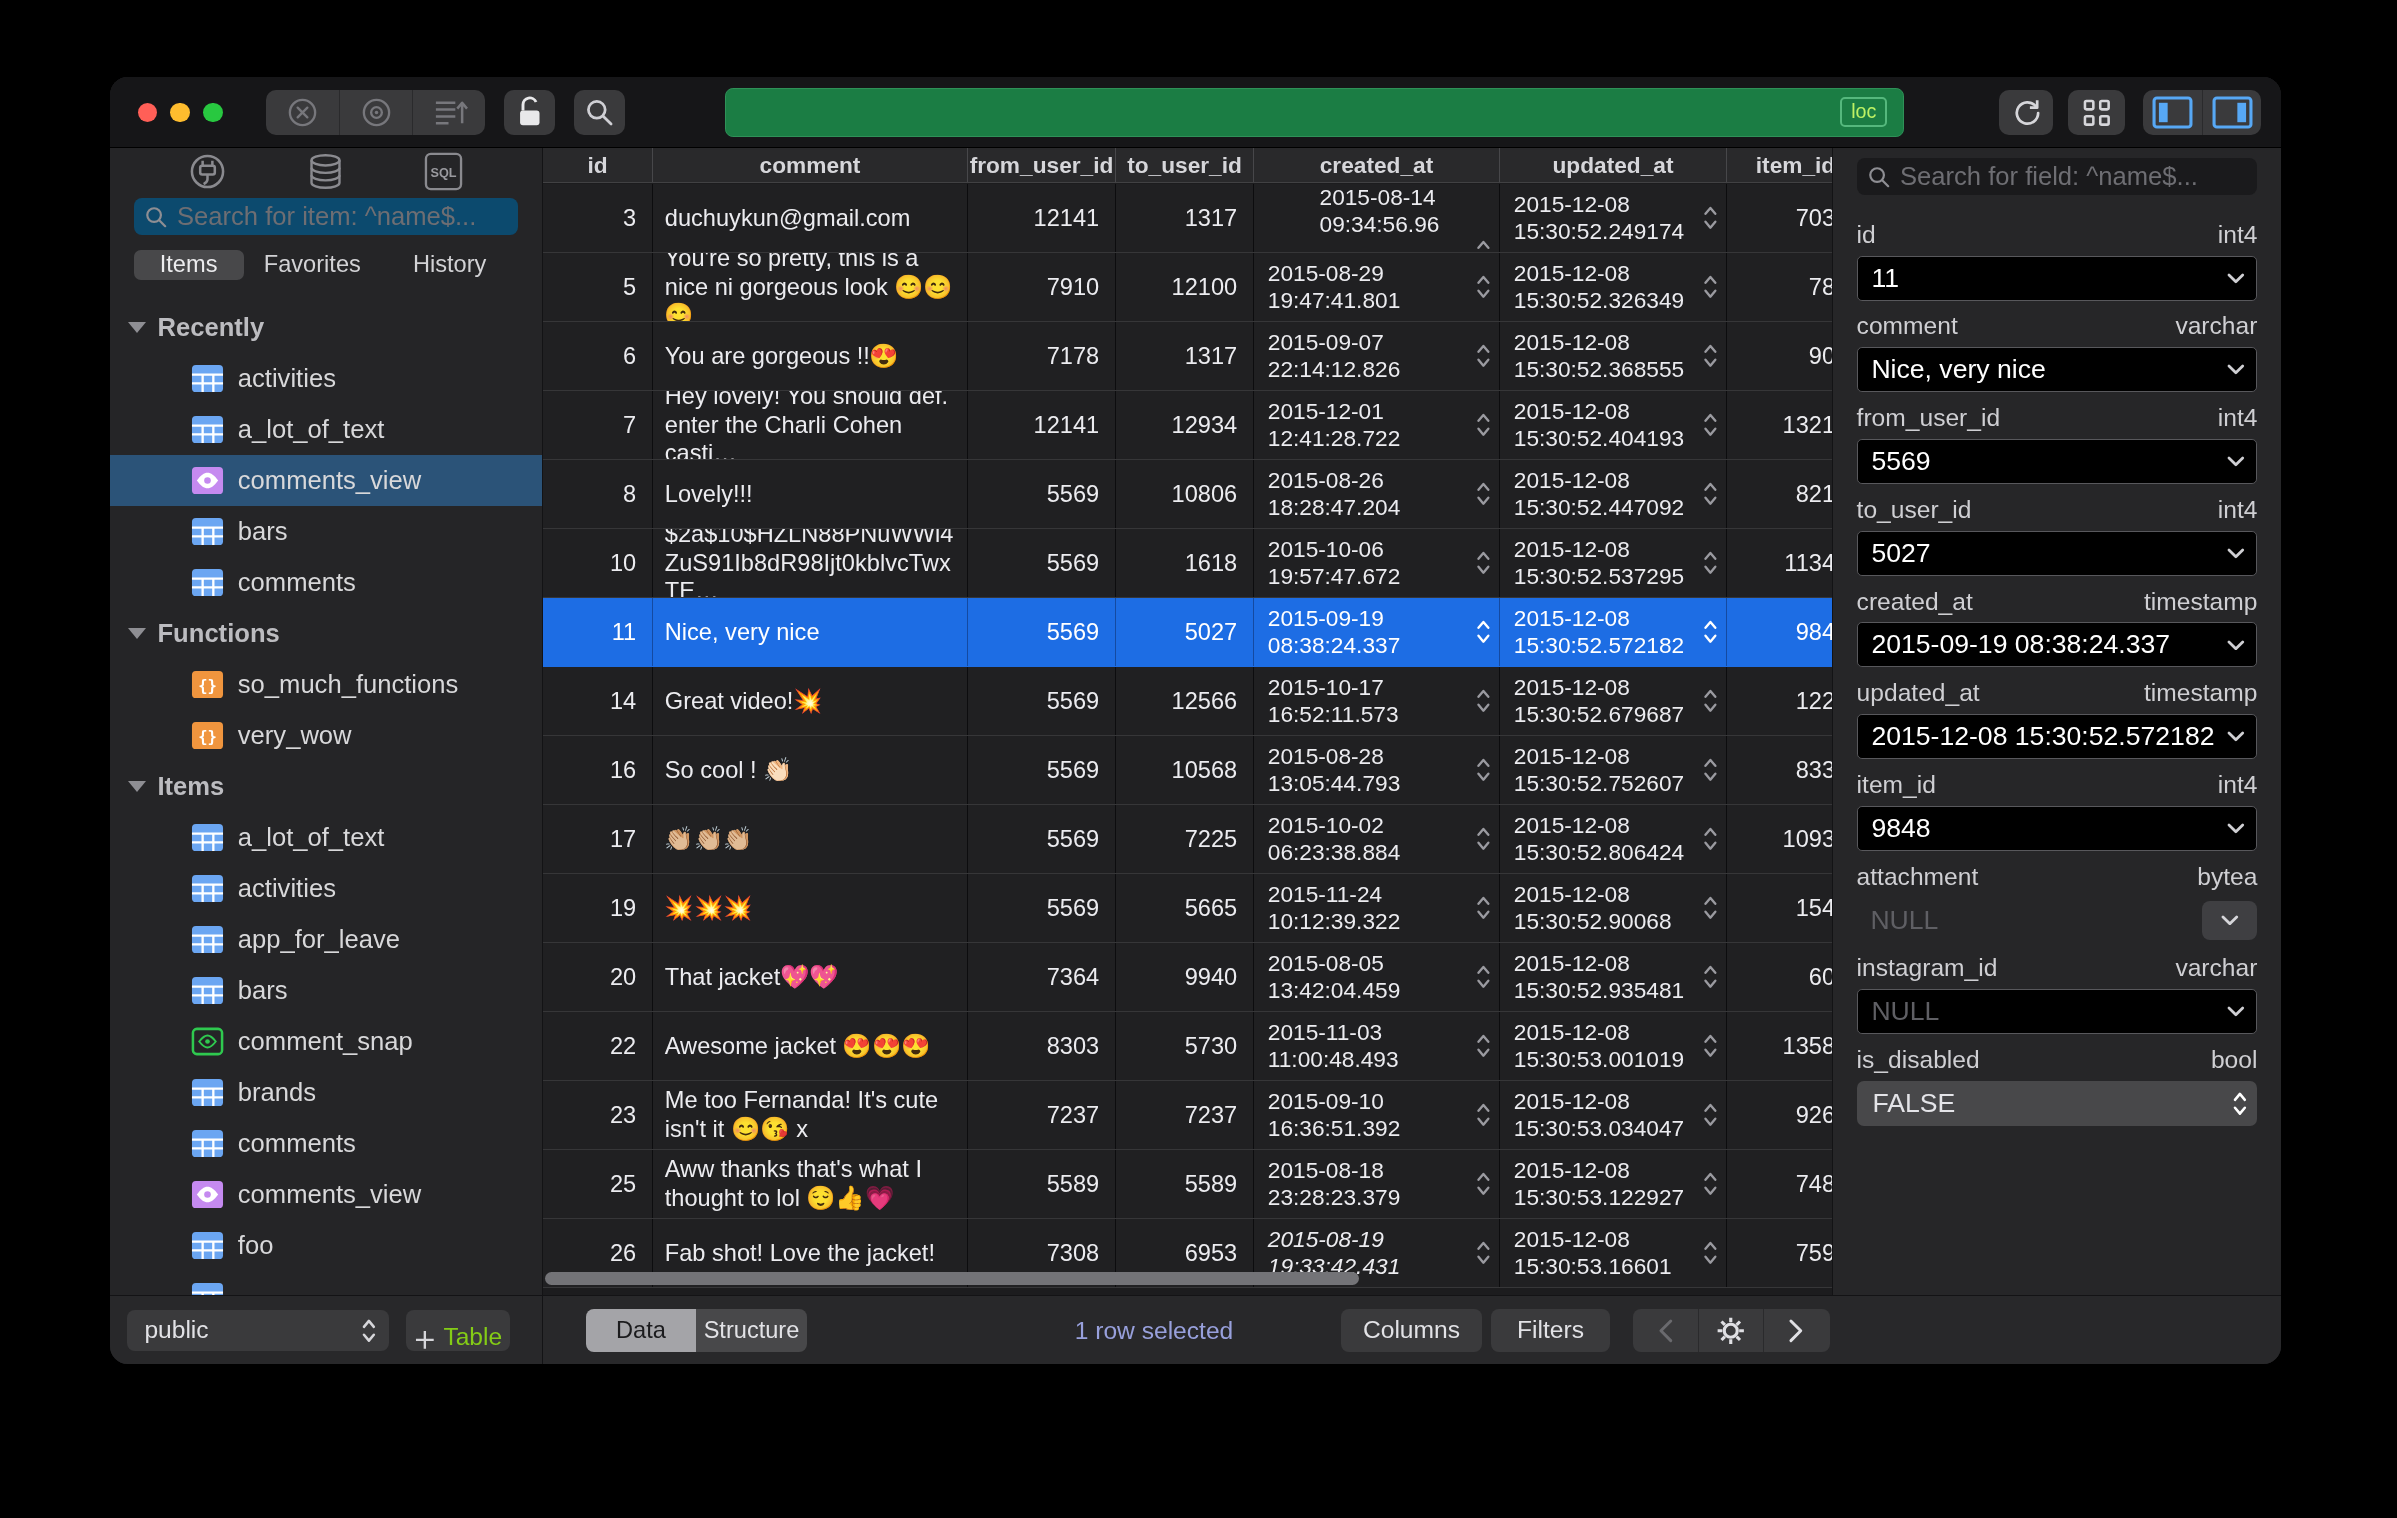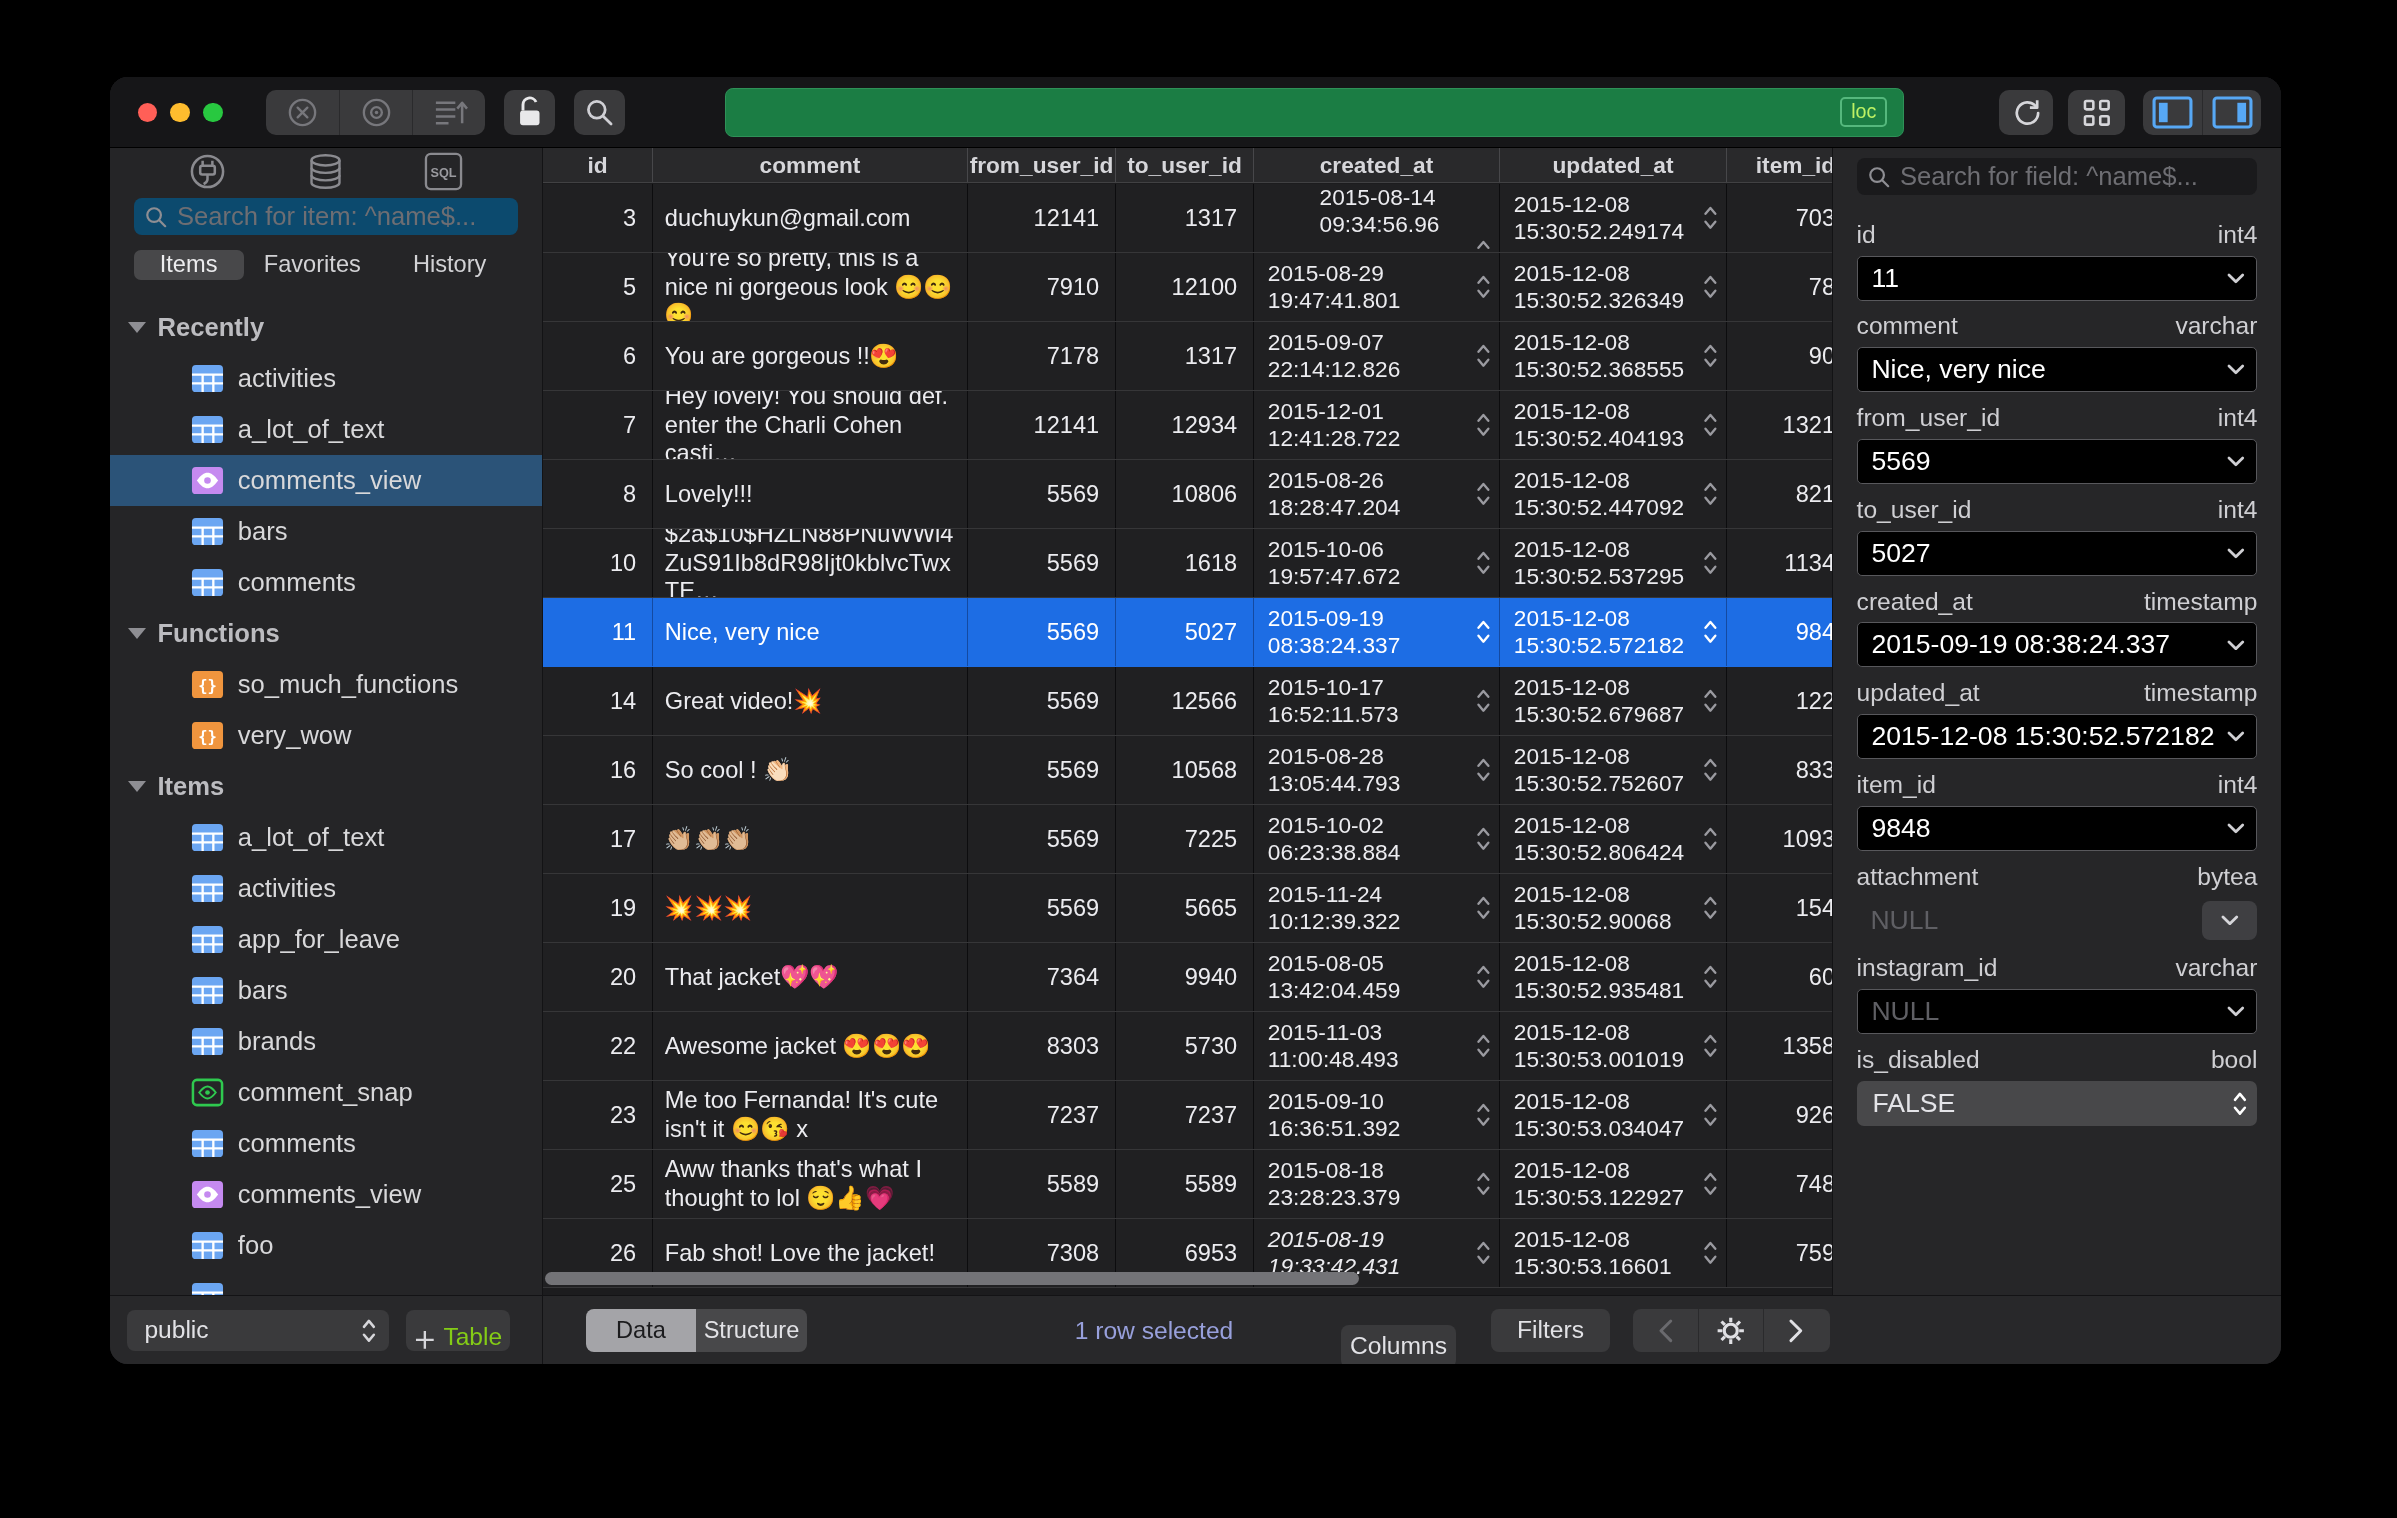--- a/index.html
+++ b/index.html
@@ -107,21 +107,21 @@
   .f-add { position:absolute; left:296px; top:13.8px; width:104px; height:41px; background:#3a3a3c; border-radius:7.9px;
     display:flex; align-items:flex-end; justify-content:center; gap:7.9px; font-size:24.6px; color:#84cc16; }
   .f-seg { position:absolute; left:476px; top:12.8px; height:43px; display:flex; border-radius:7.9px; overflow:hidden; }
   .f-seg .seg { display:flex; align-items:center; justify-content:center; font-size:23.6px; }
   .seg-data { width:110px; background:#a4a4a8; color:#1b1b1d; }
   .seg-struct { width:111px; background:#48484a; color:#e2e2e6; }
   .f-status { position:absolute; left:906px; top:0; width:276px; height:69px; display:flex; align-items:center;
     justify-content:center; font-size:24.6px; color:#98a0dc; }
   .f-btn { position:absolute; top:12.8px; height:43px; background:#3a3a3c; border-radius:7.9px;
     display:flex; align-items:center; justify-content:center; font-size:24.6px; color:#e2e2e6; }
-  .f-columns { left:1231px; width:115px;margin-top:16px; }
+  .f-columns { left:1231px; width:141px; }
   .f-filters { left:1381px; width:119px; }
   .f-nav { position:absolute; left:1523px; top:12.8px; height:43px; width:197px; background:#3a3a3c; border-radius:7.9px; display:flex; }
   .f-nav .tb-seg { width:65px; height:43px; }
   .dim { color:#6a6a6e; }
   svg { display:block; }
 </style>
 </head>
 <body>
 
 <div class="window">
@@ -375,35 +375,35 @@
               <svg width="33" height="33" viewBox="0 0 34 34">
                 <rect x="1" y="3" width="32" height="28" rx="4" fill="#6ba6f2"></rect>
                 <path d="M1 13h32M1 22h32M12 13v18M23 13v18" stroke="#fff" stroke-width="2.4" fill="none"></path>
               </svg>
             </span>
             <span class="item-label">bars</span>
           </div>
           <div class="tree-row tree-item">
             <span class="tree-icon">
               <svg width="33" height="33" viewBox="0 0 34 34">
-                <rect x="1" y="3" width="32" height="28" rx="4" fill="#6ba6f2"></rect>
-                <path d="M1 13h32M1 22h32M12 13v18M23 13v18" stroke="#fff" stroke-width="2.4" fill="none"></path>
-              </svg>
-            </span>
-            <span class="item-label">brands</span>
-          </div>
-          <div class="tree-row tree-item">
-            <span class="tree-icon">
-              <svg width="33" height="33" viewBox="0 0 34 34">
                 <rect x="2" y="4" width="30" height="26" rx="4" fill="none" stroke="#2fc94f" stroke-width="2.6"></rect>
                 <path d="M8.5 17c3.2-4.2 6-6.2 8.5-6.2s5.3 2 8.5 6.2c-3.2 4.2-6 6.2-8.5 6.2s-5.3-2-8.5-6.2z" fill="none" stroke="#2fc94f" stroke-width="2"></path>
                 <circle cx="17" cy="17" r="2.4" fill="#2fc94f"></circle>
               </svg>
             </span>
             <span class="item-label">comment_snap</span>
+          </div>
+          <div class="tree-row tree-item">
+            <span class="tree-icon">
+              <svg width="33" height="33" viewBox="0 0 34 34">
+                <rect x="1" y="3" width="32" height="28" rx="4" fill="#6ba6f2"></rect>
+                <path d="M1 13h32M1 22h32M12 13v18M23 13v18" stroke="#fff" stroke-width="2.4" fill="none"></path>
+              </svg>
+            </span>
+            <span class="item-label">brands</span>
           </div>
           <div class="tree-row tree-item">
             <span class="tree-icon">
               <svg width="33" height="33" viewBox="0 0 34 34">
                 <rect x="1" y="3" width="32" height="28" rx="4" fill="#6ba6f2"></rect>
                 <path d="M1 13h32M1 22h32M12 13v18M23 13v18" stroke="#fff" stroke-width="2.4" fill="none"></path>
               </svg>
             </span>
             <span class="item-label">comments</span>
           </div>

